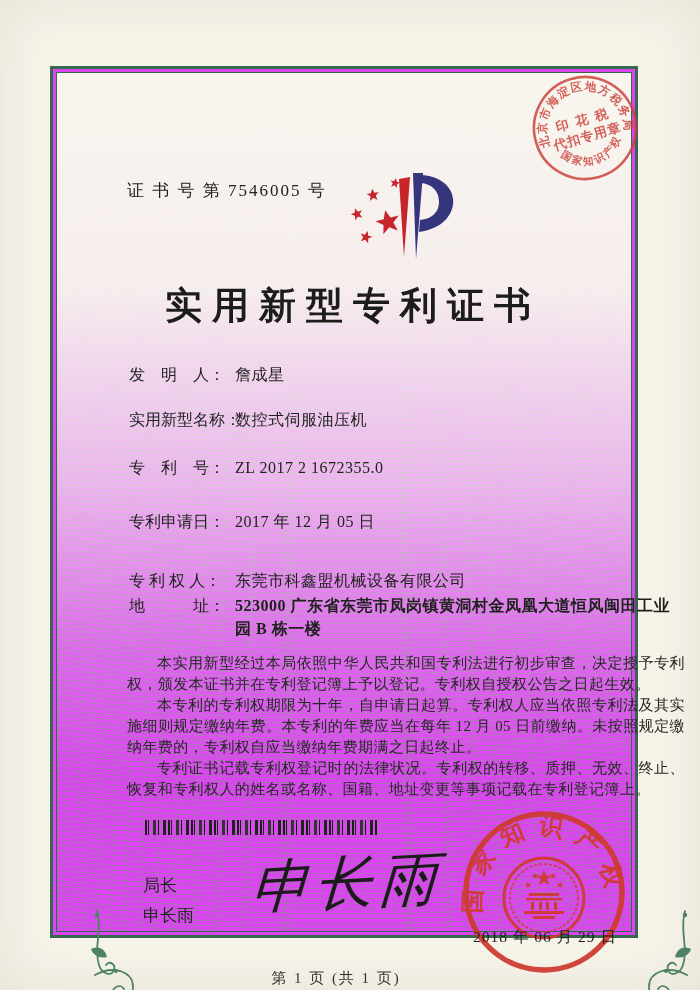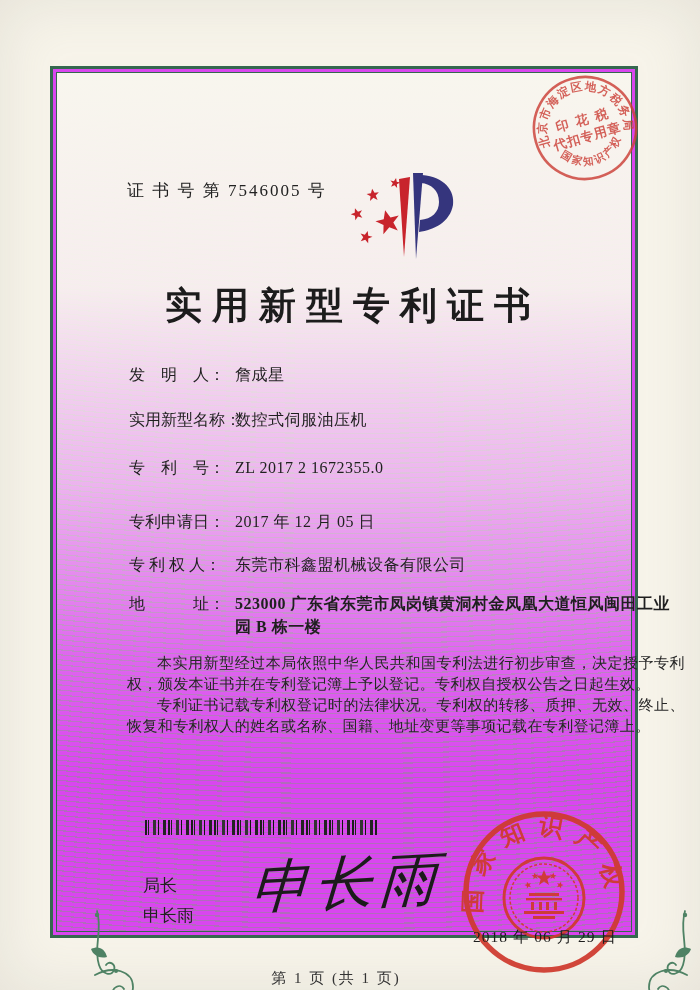--- a/index.html
+++ b/index.html
@@ -53,22 +53,22 @@
     letter-spacing:10px;padding-left:18px;color:#1c1c1c;margin:0;
   }
   
   .fields{position:absolute;left:76px;top:294px;width:556px;font-size:16px;}
   .frow{line-height:24px;white-space:nowrap;}
   .flabel{display:inline-block;width:106px;vertical-align:top;color:#1f1f1f;}
   .fvalue{display:inline-block;vertical-align:top;color:#1f1f1f;letter-spacing:.5px;}
   .frow.r-name{margin-bottom:24px;}
   .frow.r-inventor{margin-bottom:21px;}
   .frow.r-patentno{margin-bottom:30px;}
-  .frow.r-filing{margin-bottom:19px;}
-  .frow.r-patentee{margin-bottom:15px;}
+  .frow.r-filing{margin-bottom:35px;}
+  .frow.r-patentee{margin-bottom:1px;}
   .frow.r-address{margin-bottom:4px;white-space:normal;}
   .frow.r-address .fvalue{width:440px;line-height:23px;font-weight:bold;}
   .frow.r-grant .pair2{margin-left:36px;}
   .frow.r-grant .flabel{width:auto;}
   
   .body-text{position:absolute;left:74px;top:584px;width:558px;}
   .body-text p{
     margin:0;font-size:15px;line-height:21px;
     text-indent:2em;letter-spacing:.4px;color:#262626;text-align:justify;
   }
@@ -159,20 +159,21 @@
         <div class="frow r-patentee">
           <span class="flabel">专 利 权 人：</span><span class="fvalue">东莞市科鑫盟机械设备有限公司</span>
         </div>
         <div class="frow r-address">
           <span class="flabel">地　　　址：</span><span class="fvalue">523000 广东省东莞市凤岗镇黄洞村金凤凰大道恒风闽田工业园 B 栋一楼</span>
         </div>
       </div>
 
       <div class="body-text">
         <p>本实用新型经过本局依照中华人民共和国专利法进行初步审查，决定授予专利权，颁发本证书并在专利登记簿上予以登记。专利权自授权公告之日起生效。</p>
+        <p>本专利的专利权期限为十年，自申请日起算。专利权人应当依照专利法及其实施细则规定缴纳年费。本专利的年费应当在每年 12 月 05 日前缴纳。未按照规定缴纳年费的，专利权自应当缴纳年费期满之日起终止。</p>
         <p>专利证书记载专利权登记时的法律状况。专利权的转移、质押、无效、终止、恢复和专利权人的姓名或名称、国籍、地址变更等事项记载在专利登记簿上。</p>
       </div>
 
       <div class="barcode"></div>
 
       <div class="director">
         <div>局长</div>
         <div>申长雨</div>
       </div>
 

